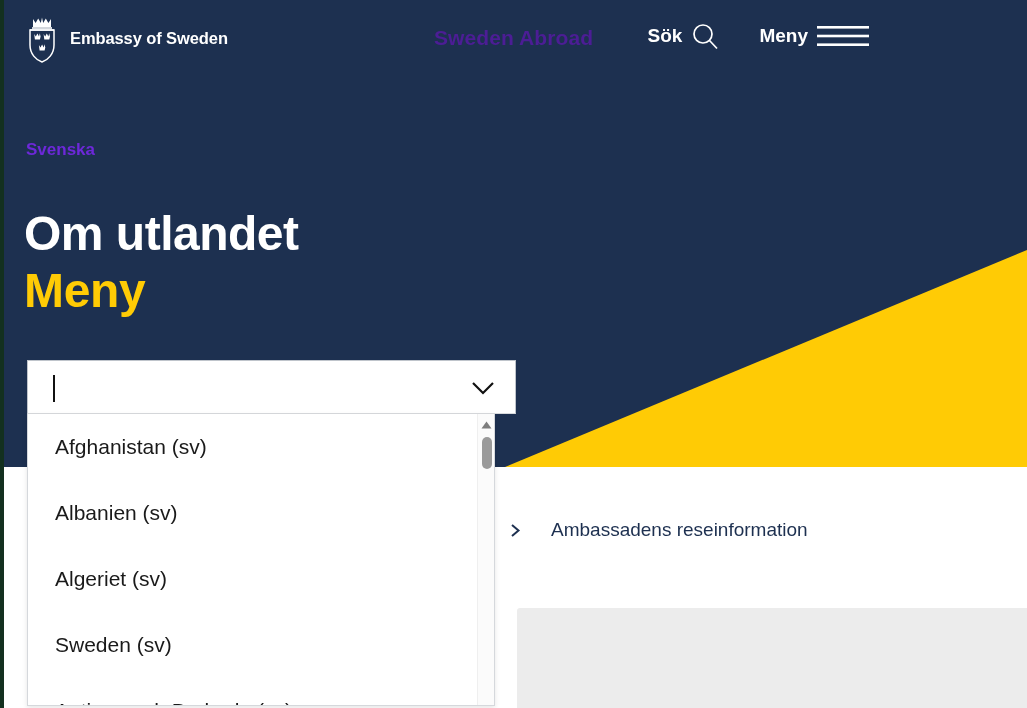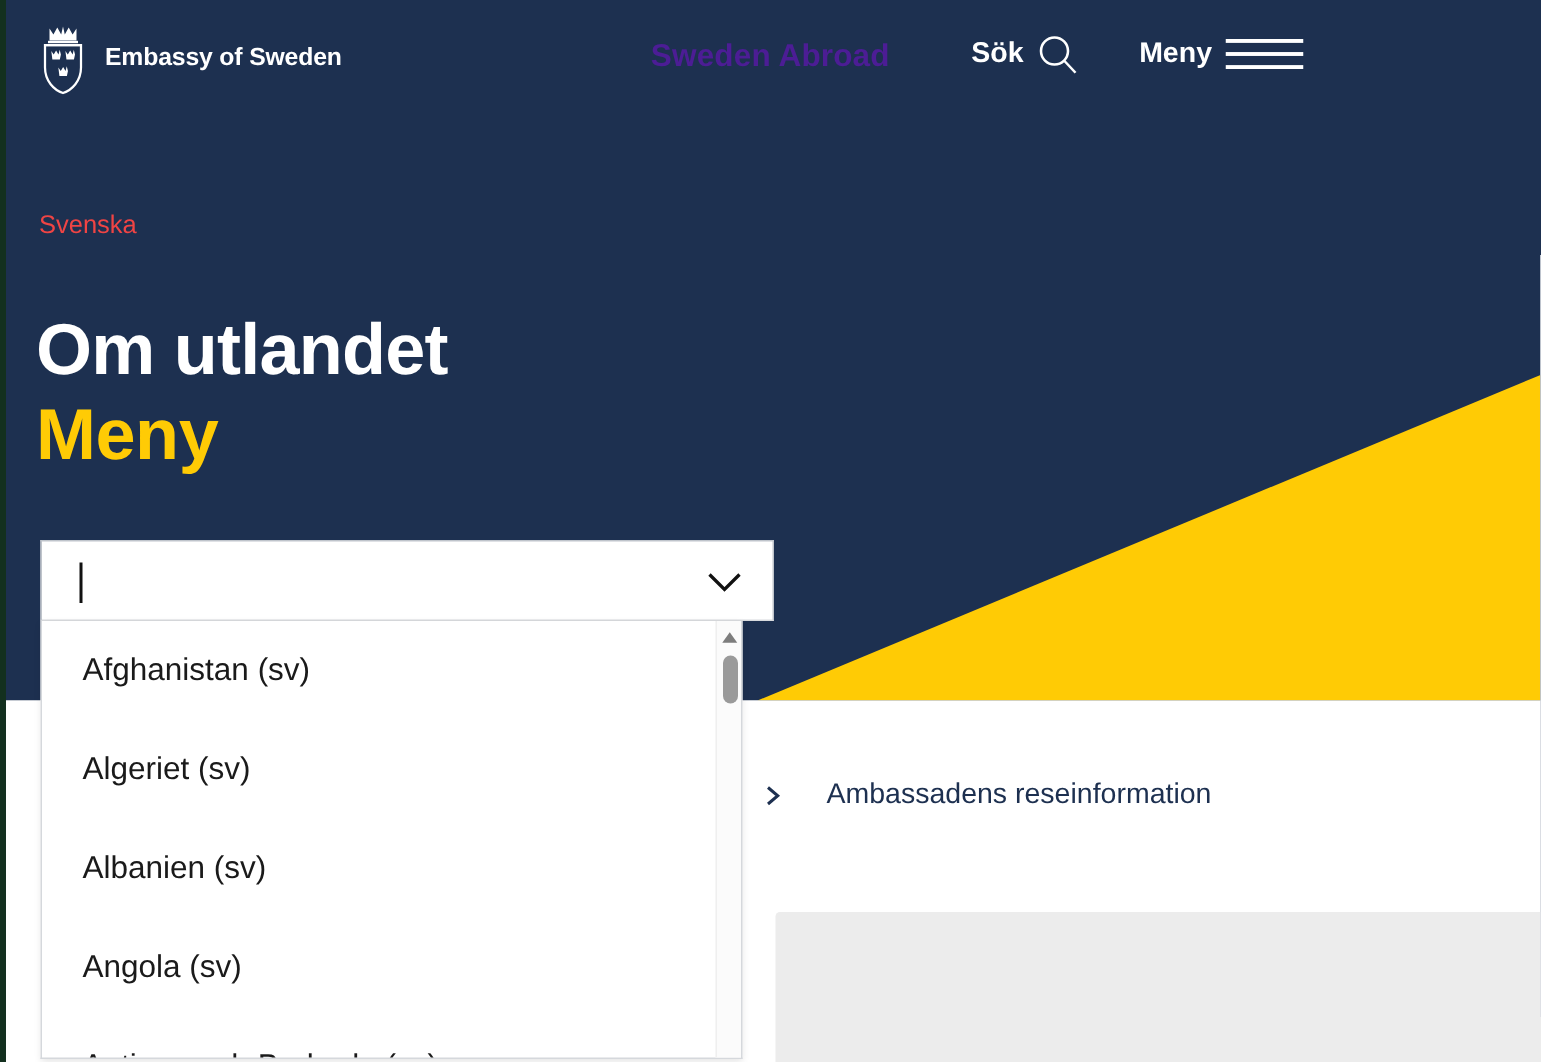--- a/index.html
+++ b/index.html
@@ -95,23 +95,23 @@
     font-weight: bold;
     cursor: pointer;
   }
   .icon-search { width: 28px; height: 28px; display: block; }
   .icon-burger { width: 52px; height: 24px; display: block; }
 
   
   .lang-label {
     position: absolute;
     left: 26px; top: 140px;
-    color: #ef4444;
+    color: #6d28d9;
     font-size: 17px;
-    font-weight: normal;
+    font-weight: bold;
     z-index: 20;
     cursor: pointer;
   }
 
   .hero-heading {
     position: absolute;
     left: 24px; top: 210px;
     z-index: 20;
     line-height: 1.02;
   }
@@ -336,23 +336,23 @@
       <input class="combo-input" type="text" value="" placeholder="" style="">
       <button class="combo-toggle">
         <svg class="chevron-down" viewBox="0 0 24 14">
           <polyline points="2,2 12,12 22,2" fill="none" stroke="#111111" stroke-width="2.2"></polyline>
         </svg>
       </button>
     </div>
 
     <div class="combo-list">
       <div class="combo-option">Afghanistan (sv)</div>
+      <div class="combo-option">Albanien (sv)</div>
       <div class="combo-option">Algeriet (sv)</div>
-      <div class="combo-option">Albanien (sv)</div>
-      <div class="combo-option">Angola (sv)</div>
+      <div class="combo-option">Sweden (sv)</div>
       <div class="combo-option">Antigua och Barbuda (sv)</div>
 
       <div class="list-scrollbar">
         <svg class="sb-arrow-up" viewBox="0 0 11 8">
           <polygon points="5.5,0.5 10.5,7.5 0.5,7.5" fill="#7d7d7d"></polygon>
         </svg>
         <div class="sb-thumb"></div>
       </div>
     </div>
   </div>

